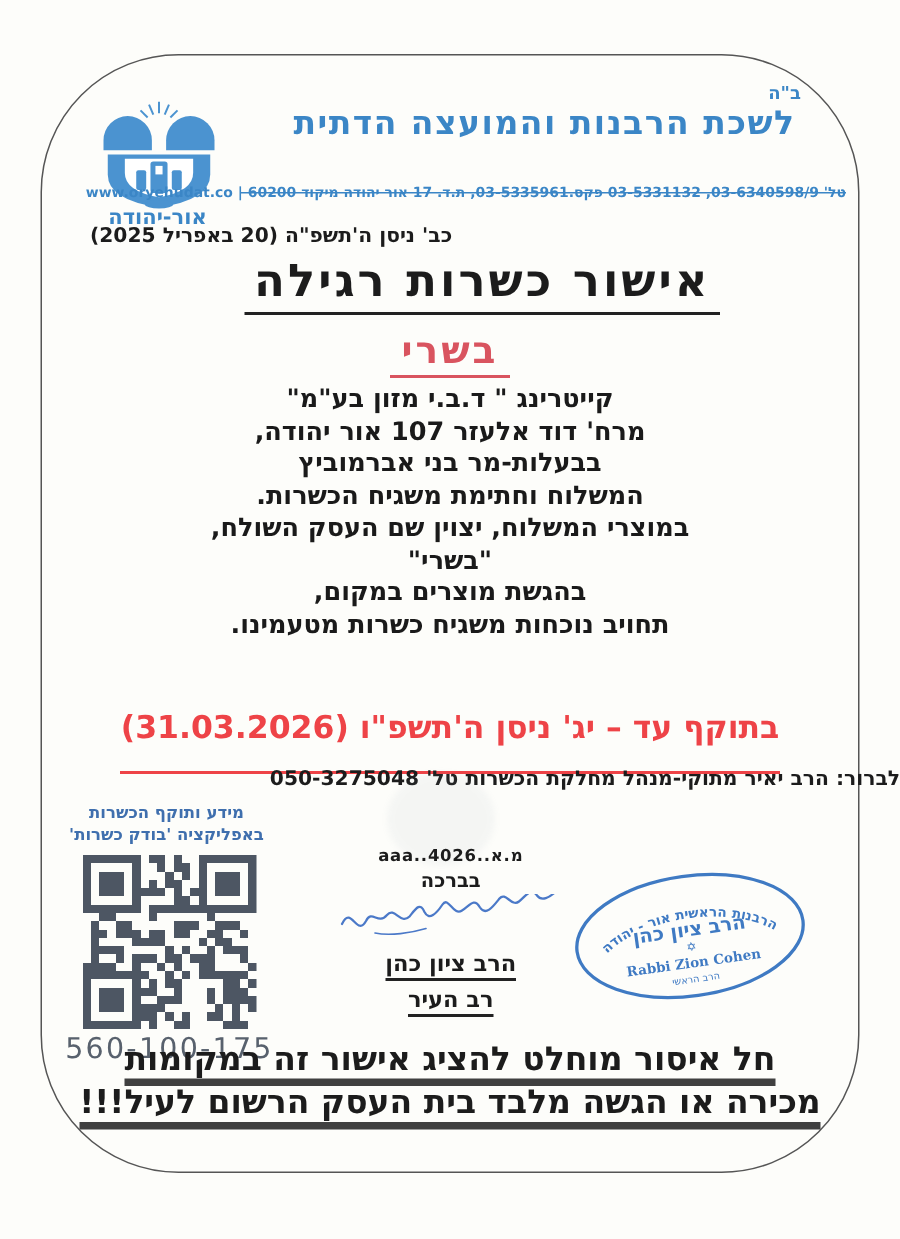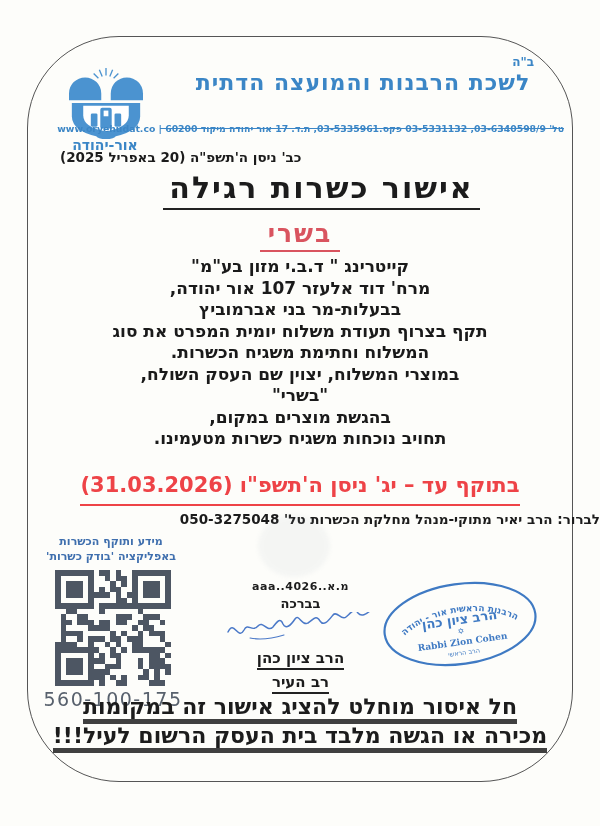--- a/index.html
+++ b/index.html
@@ -27,28 +27,28 @@
   .cert-title{position:absolute;left:0;right:0;top:170px;text-align:center;margin-left:43px;}
   .cert-title span{display:inline-block;font-size:30px;font-weight:800;letter-spacing:2px;
     border-bottom:2.5px solid #222;padding:0 6px 3px;}
   .cert-category{position:absolute;left:0;right:0;top:219px;text-align:center;}
   .cert-category span{display:inline-block;font-size:25px;font-weight:800;letter-spacing:2px;
     color:var(--category_red,#d9545f);border-bottom:2.2px solid var(--category_red,#d9545f);padding:0 8px 2px;}
   .body-lines{position:absolute;left:40px;right:40px;top:256px;text-align:center;
     font-size:17px;font-weight:bold;line-height:21.5px;color:#1a1a1a;}
   .validity{position:absolute;left:0;right:0;top:473px;text-align:center;}
   .validity span{display:inline-block;font-size:21px;font-weight:800;
-    color:var(--validity_red,#ee4347);border-bottom:2.2px solid var(--validity_red,#ee4347);padding-bottom:7px;}
+    color:var(--validity_red,#ee4347);border-bottom:2.2px solid var(--validity_red,#ee4347);padding-bottom:17px;}
   .inquiries{position:absolute;left:0;right:0;top:511px;text-align:right;font-size:13.5px;font-weight:bold;}
   .qr-label{position:absolute;left:40px;top:534px;width:142px;text-align:center;
     color:var(--qr_label_blue,#3f6fae);font-weight:bold;font-size:11px;line-height:15px;}
   .qr-code{position:absolute;left:55px;top:570px;width:116px;height:116px;}
   .qr-number{position:absolute;left:36px;top:688px;width:154px;text-align:center;
     font-size:19px;color:#58616d;letter-spacing:1.5px;}
-  .sig-block{position:absolute;left:213px;top:564px;width:175px;text-align:center;margin-top:16px;}
+  .sig-block{position:absolute;left:213px;top:564px;width:175px;text-align:center;}
   .sig-ref{font-size:11px;font-weight:bold;letter-spacing:0.5px;}
   .sig-greeting{font-size:13px;font-weight:bold;margin-top:3px;}
   .sig-hand{margin:1px 0 0;}
   .sig-name,.sig-role{margin-top:2px;}
   .sig-name span,.sig-role span{display:inline-block;font-size:15px;font-weight:800;
     border-bottom:2px solid #222;padding-bottom:1px;}
   .stamp{position:absolute;left:378px;top:578px;width:164px;height:92px;transform:rotate(-8deg);opacity:0.92;}
   .watermark{position:absolute;left:258px;top:515px;width:72px;height:62px;border-radius:50%;
     background:#8a9aa8;opacity:0.07;filter:blur(2px);}
   .warning{position:absolute;left:0;right:0;top:695px;text-align:center;line-height:24px;}
@@ -98,21 +98,20 @@
     <span>אישור כשרות רגילה</span>
   </div>
   <div class="cert-category">
     <span>בשרי</span>
   </div>
 
   <div class="body-lines">
     <div>קייטרינג " ד.ב.י מזון בע"מ"</div>
     <div>מרח' דוד אלעזר 107 אור יהודה,</div>
     <div>בבעלות-מר בני אברמוביץ</div>
-    <div>תקף בצרוף תעודת משלוח יומית המפרט את סוג</div>
     <div>המשלוח וחתימת משגיח הכשרות.</div>
     <div>במוצרי המשלוח, יצוין שם העסק השולח,</div>
     <div>"בשרי"</div>
     <div>בהגשת מוצרים במקום,</div>
     <div>תחויב נוכחות משגיח כשרות מטעמינו.</div>
   </div>
 
   <div class="validity">
     <span>בתוקף עד – יג' ניסן ה'תשפ"ו (31.03.2026)</span>
   </div>

